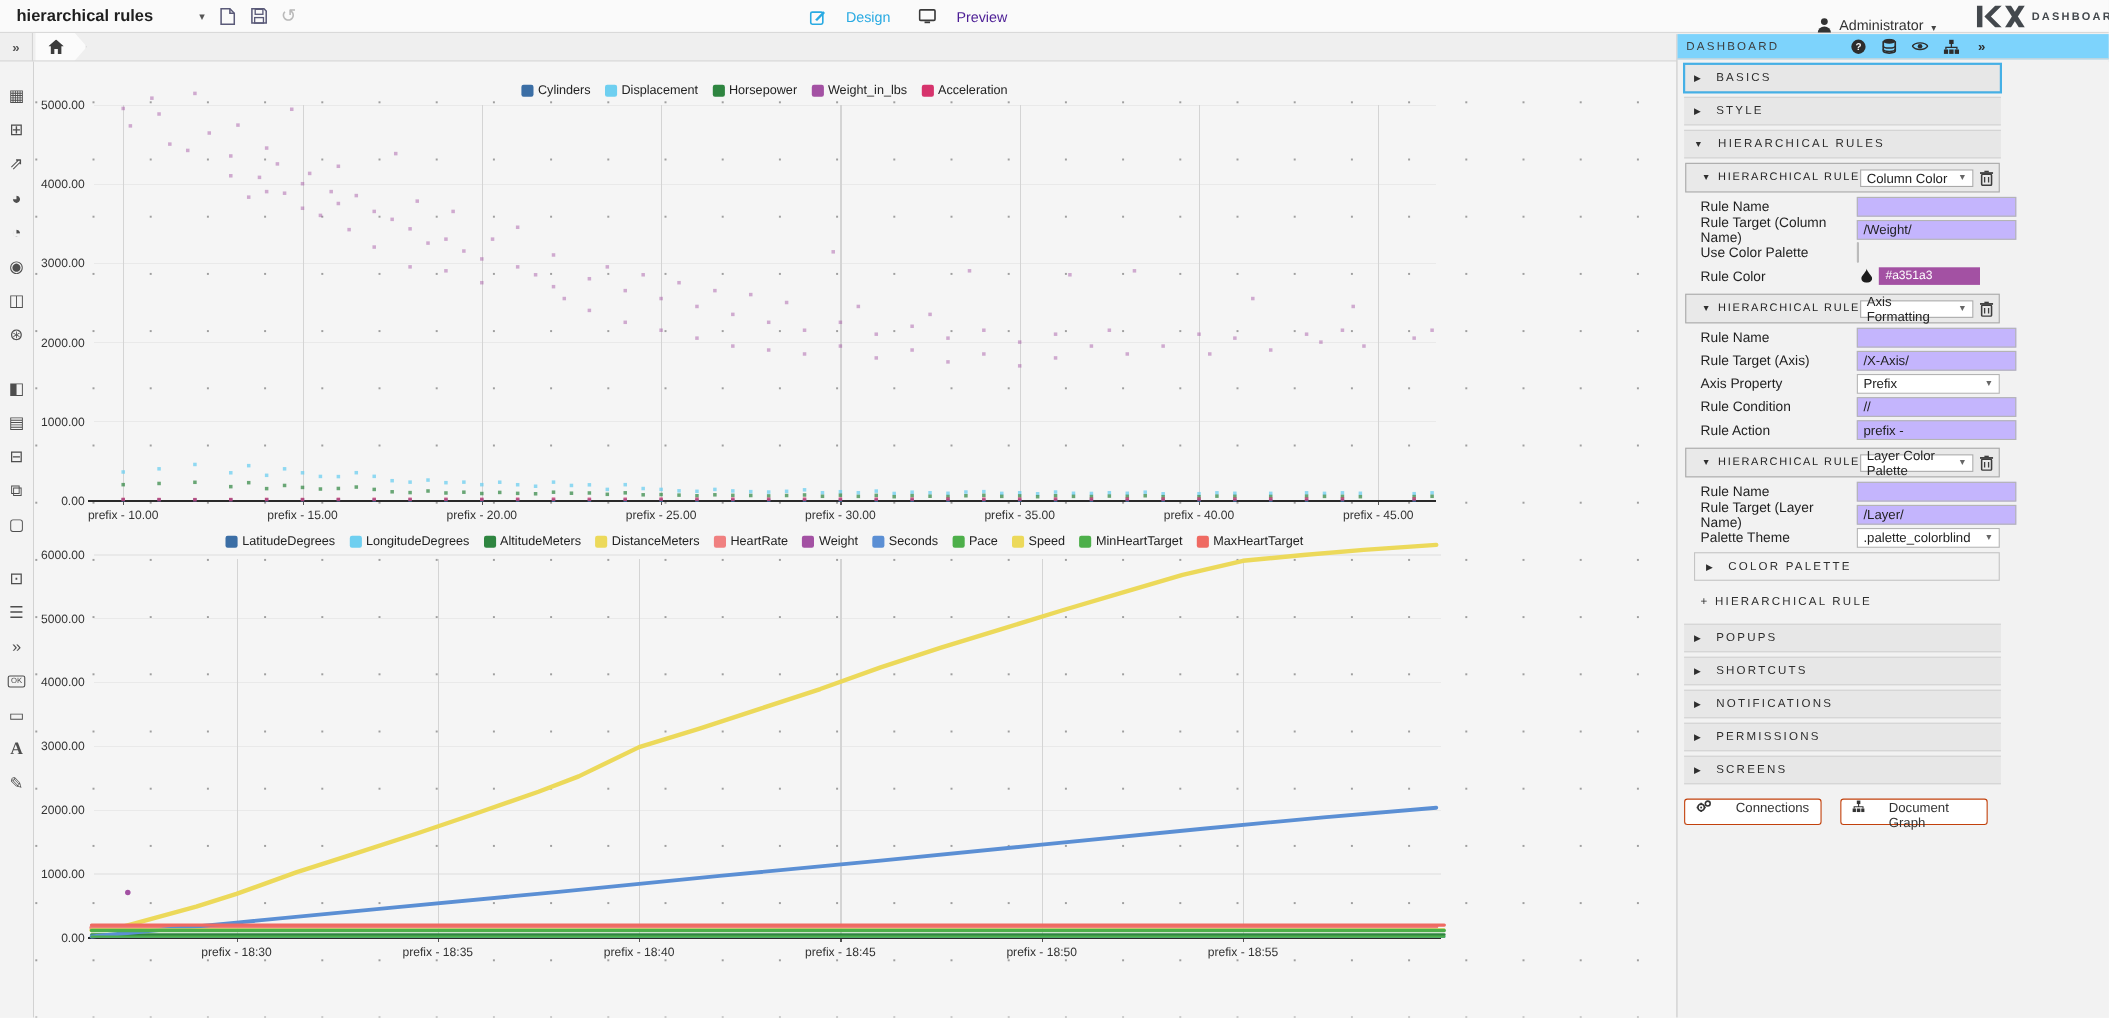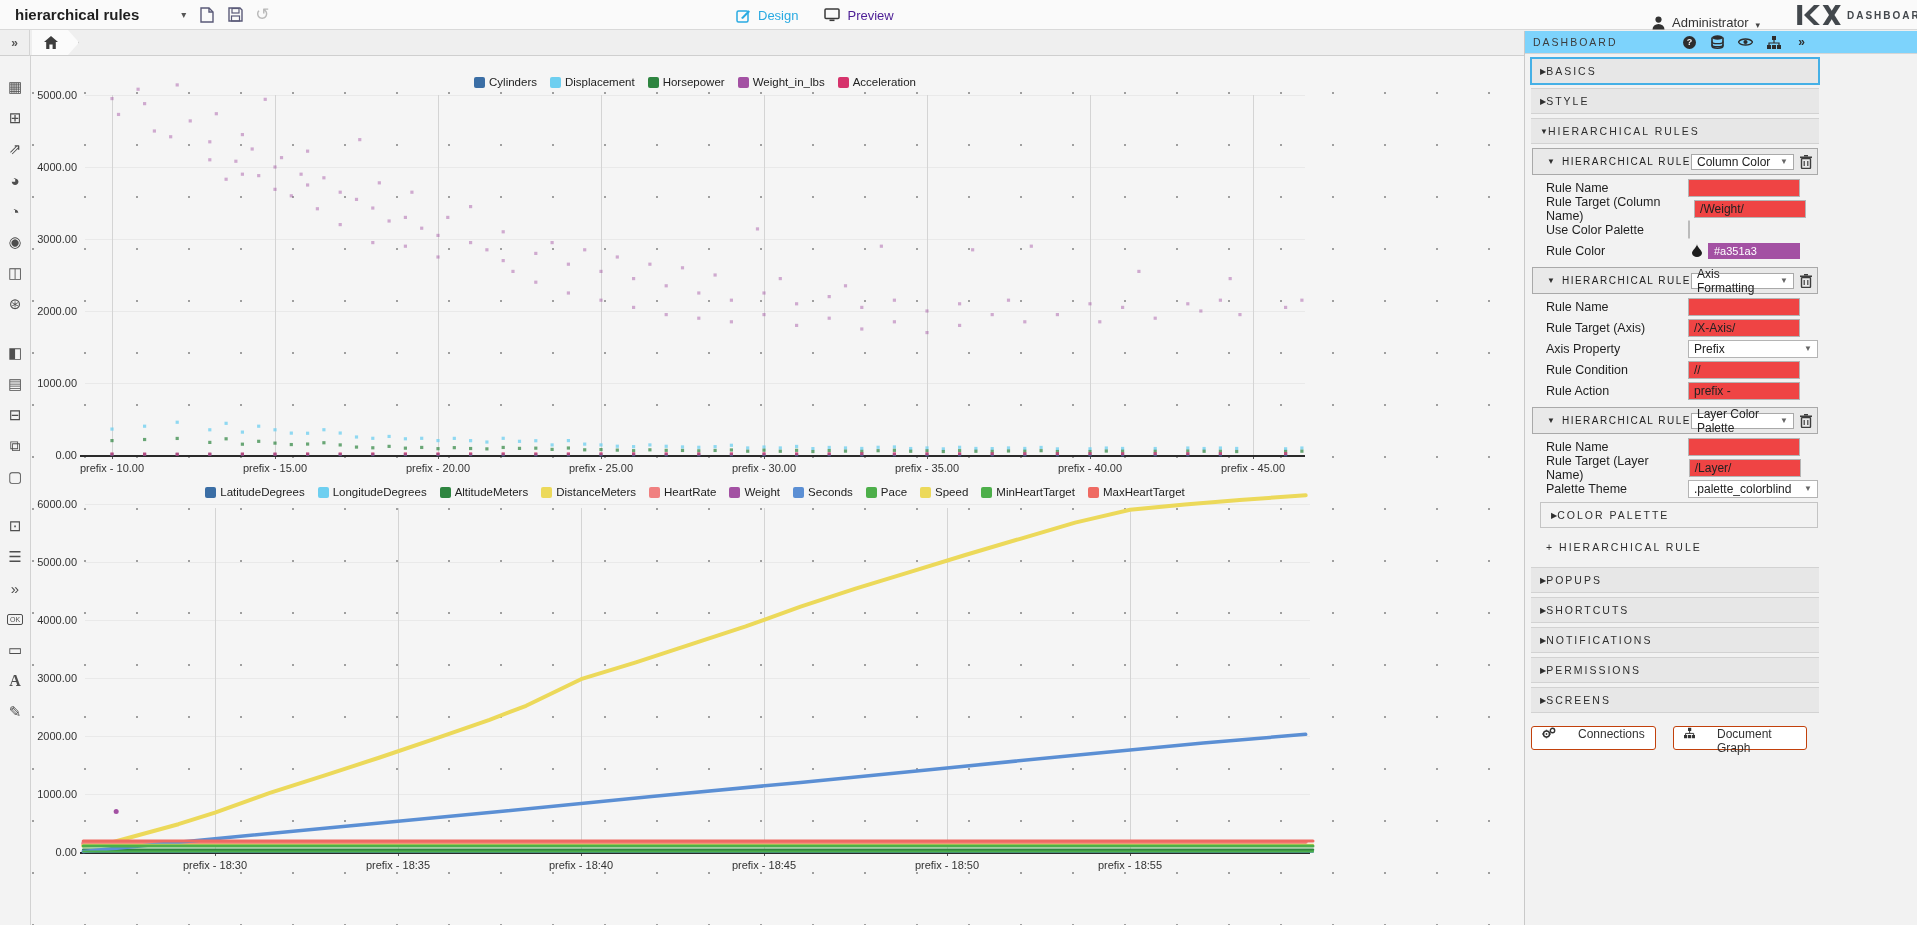--- a/index.html
+++ b/index.html
@@ -7,21 +7,21 @@
     font-family:"Liberation Sans", sans-serif; background:#f5f5f5; color:#222; }
 
   
   .topbar { position:absolute; left:0; top:0; width:1917px; height:30px;
     background:#fafafa; border-bottom:1px solid #d9d9d9; display:flex; align-items:center; }
   .doc-title { font-size:15px; font-weight:bold; color:#1f1f1f; margin-left:15px; }
   .title-caret { color:#555; font-size:10px; margin-left:42px; cursor:pointer; }
   .tb-icon { margin-left:14px; color:#6b6b6b; display:flex; align-items:center; cursor:pointer; }
   .undo-glyph { font-size:17px; color:#b9b9b9; margin-left:12px; }
   .mode-switch { position:absolute; left:736px; top:0; height:30px; display:flex; align-items:center; gap:26px; }
-  .mode-item { display:flex; align-items:center; gap:7px; font-size:13px; cursor:pointer; }
+  .mode-item { display:flex; align-items:center; gap:18px; font-size:13px; cursor:pointer; }
   .mode-design { color:#29aae2; }
   .mode-preview { color:#4c1d95;justify-content:center; }
   .user-area { position:absolute; left:1652px; top:0; height:30px; display:flex; align-items:flex-end; gap:7px; cursor:pointer; }
   .user-label { font-size:13px; color:#333; }
   .user-caret { font-size:9px; color:#444; }
   .brand { position:absolute; left:1797px; top:0; height:30px; display:flex; align-items:center; gap:6px; }
   .brand-secondary { font-size:10px; font-weight:bold; letter-spacing:2px; color:#43484d; }
 
   
   .tabbar { position:absolute; left:0; top:30px; width:1917px; height:26px;
@@ -59,36 +59,36 @@
     border-bottom:1px solid #d6d6d6; background:#7dd3fc; }
   .panel-header-title { font-size:10.5px; letter-spacing:2px; color:#3c3c3c; }
   .panel-header-icons { margin-left:auto; margin-right:100px; display:flex; gap:13px; align-items:center; }
   .ph-icon { width:15px; height:15px; display:flex; align-items:center; justify-content:center;
     color:#2d2d2d; cursor:pointer; font-size:12px; }
   .help-circle { width:13px; height:13px; border-radius:50%; background:#2d2d2d; color:#f2f2f2;
     font-size:9px; font-weight:bold; display:flex; align-items:center; justify-content:center; }
   .panel-body { padding:4px 6px 0 6px; width:300px; }
   .sect { height:26px; background:#e7e7e7; border-top:1px solid #d2d2d2; border-bottom:1px solid #d2d2d2;
     display:flex; align-items:center; padding:0 9px; margin-bottom:4px; cursor:pointer; }
-  .sect-label { font-size:10.5px; letter-spacing:2px; color:#2e2e2e; margin-left:0; }
+  .sect-label { font-size:10.5px; letter-spacing:2px; color:#2e2e2e; margin-left:14px; }
   .caret-r { font-size:8px; color:#2e2e2e; }
   .caret-d { font-size:8px; color:#2e2e2e; }
   .sect.selected { outline:2px solid #45b0e6; outline-offset:-1px; }
   .rule-card { margin:2px 0 7px 0; }
   .rule-head { height:27px; border:1px solid #a9a9a9; background:#e9e9e9; display:flex;
     align-items:center; padding:0 5px 0 14px; margin:0 1px 3px 1px; }
   .rule-head-label { font-size:10px; letter-spacing:1.5px; color:#222; margin-left:7px; white-space:nowrap; }
   .rule-select { margin-left:auto; width:126px; height:16px; background:#fff; border:1px solid #a9a9a9;
     font-size:12px; color:#222; display:flex; align-items:center; padding:0 5px; cursor:pointer; }
   .rule-select .sel-caret { margin-left:auto; font-size:8px; color:#666; }
   .trash { margin-left:6px; cursor:pointer; display:flex; }
   .frow { display:flex; align-items:center; height:19px; margin:0 1px 2px 1px; padding-left:14px; }
   .flabel { font-size:12.5px; color:#1f1f1f; }
   .fctrl { margin-left:auto; width:130px; }
-  .finput { width:112px; height:18px; background:#ef4444; border:1px solid #b4b4b4; font-size:12px;
+  .finput { width:145px; height:18px; background:#c4b5fd; border:1px solid #b4b4b4; font-size:12px;
     color:#222; display:flex; align-items:center; padding:0 5px; cursor:text; }
   .fselect { width:130px; height:18px; background:#fff; border:1px solid #b4b4b4; font-size:12px;
     color:#222; display:flex; align-items:center; padding:0 5px; cursor:pointer; }
   .fselect .sel-caret { margin-left:auto; font-size:8px; color:#666; }
   .fcheck { width:15px; height:15px; background:#fff; border:1px solid #bbb; border-radius:2px; cursor:pointer; }
   .color-ctrl { display:flex; align-items:center; gap:2px; }
   .droplet-btn { width:18px; height:16px; display:flex; align-items:center; justify-content:center; cursor:pointer; }
   .color-swatch { width:92px; height:16px; display:flex; align-items:center; padding:0 6px;
     color:#fff; font-size:11px; cursor:pointer; }
   .subsect { border:1px solid #c4c4c4; height:26px; display:flex; align-items:center;

